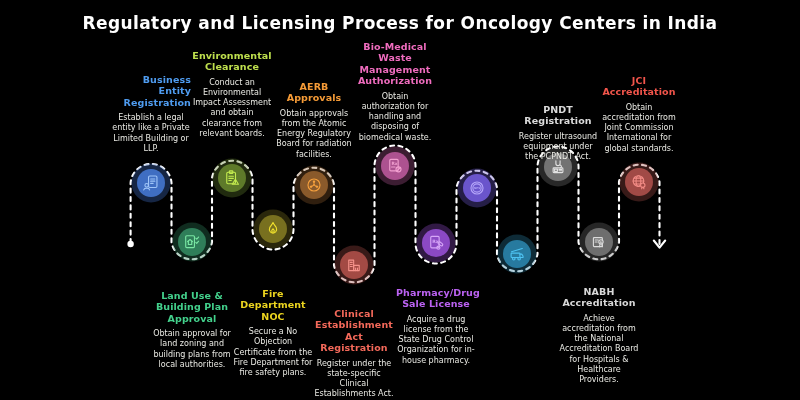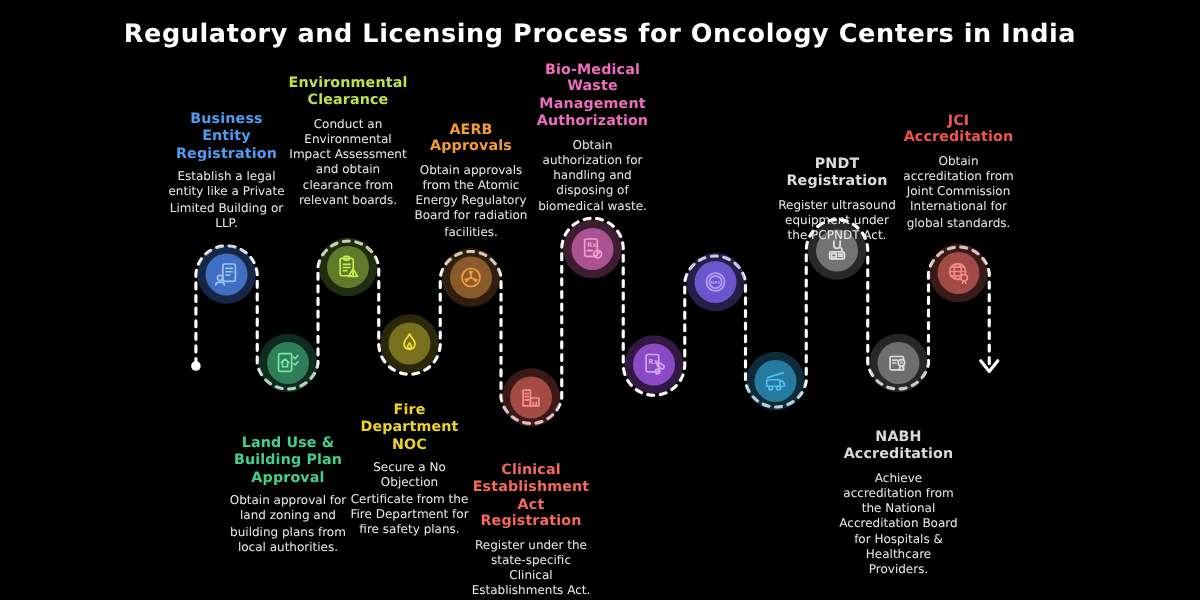--- a/index.html
+++ b/index.html
@@ -170,54 +170,58 @@
         <circle cx="11.2" cy="10.6" r="7.6"></circle>
         <ellipse cx="11.2" cy="10.6" rx="3.4" ry="7.6"></ellipse>
         <path d="M3.6 10.6h15.2M5.1 6.4h12.2M5.1 14.8h12.2"></path>
         <circle cx="17.4" cy="16.6" r="3.1" fill="#a14a46"></circle>
         <path d="M16.4 19.5l-.6 2.2M18.4 19.5l.6 2.2"></path>
       </g>
     </g>
   </svg>
 
   <div class="step" style="left:111px;top:74px;">
-    <div class="step-title" style="color: rgb(79, 156, 240);">Business Entity Registration</div>
+    <div class="step-title" style="color: rgb(79, 156, 240); text-align: right;">Business Entity Registration</div>
     <div class="step-desc">Establish a legal entity like a Private Limited Building or LLP.</div>
   </div>
 
   <div class="step" style="left:152px;top:290px;">
     <div class="step-title" style="color: rgb(67, 209, 140);">Land Use &amp; Building Plan Approval</div>
     <div class="step-desc">Obtain approval for land zoning and building plans from local authorities.</div>
   </div>
 
   <div class="step" style="left:192px;top:50px;">
     <div class="step-title" style="color: rgb(191, 224, 78);">Environmental Clearance</div>
     <div class="step-desc">Conduct an Environmental Impact Assessment and obtain clearance from relevant boards.</div>
   </div>
 
-  <div class="step" style="left:233px;top:268px;">
+  <div class="step" style="left:233px;top:288px;">
     <div class="step-title" style="color: rgb(236, 213, 31);">Fire Department NOC</div>
     <div class="step-desc">Secure a No Objection Certificate from the Fire Department for fire safety plans.</div>
   </div>
 
   <div class="step" style="left:274px;top:81px;">
     <div class="step-title" style="color: rgb(245, 155, 55);">AERB Approvals</div>
     <div class="step-desc">Obtain approvals from the Atomic Energy Regulatory Board for radiation facilities.</div>
   </div>
 
   <div class="step" style="left:314px;top:308px;">
     <div class="step-title" style="color: rgb(244, 105, 90);">Clinical Establishment Act Registration</div>
     <div class="step-desc">Register under the state-specific Clinical Establishments Act.</div>
   </div>
 
   <div class="step" style="left:355px;top:41px;">
     <div class="step-title" style="color: rgb(239, 108, 190);">Bio-Medical Waste Management Authorization</div>
     <div class="step-desc">Obtain authorization for handling and disposing of biomedical waste.</div>
   </div>
 
+  <div class="step" style="left:396px;top:287px;">
+    <div class="step-title" style="color: rgb(187, 98, 242);">Pharmacy/Drug Sale License</div>
+    <div class="step-desc">Acquire a drug license from the State Drug Control Organization for in-house pharmacy.</div>
+  </div>
 
 
 
   <div class="step" style="left:518px;top:72px;margin-top:32px;">
     <div class="step-title" style="color: rgb(220, 220, 220);">PNDT Registration</div>
     <div class="step-desc">Register ultrasound equipment under the PCPNDT Act.</div>
   </div>
 
   <div class="step" style="left:559px;top:286px;">
     <div class="step-title" style="color: rgb(217, 217, 217);">NABH Accreditation</div>

